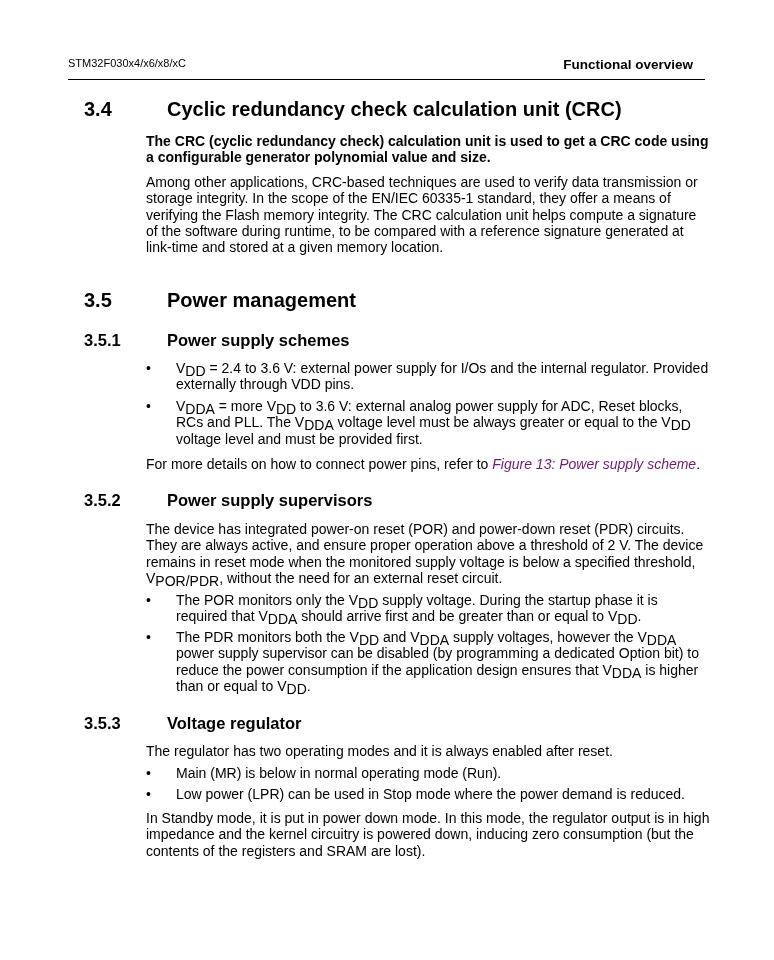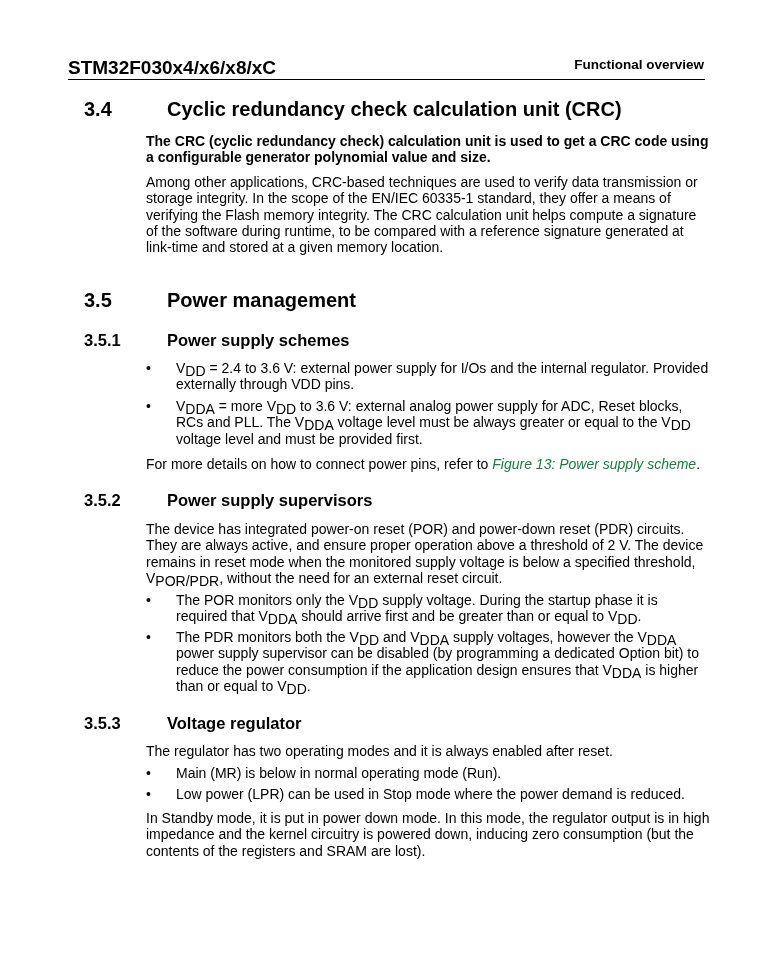--- a/index.html
+++ b/index.html
@@ -1,32 +1,32 @@
 <!DOCTYPE html>
 <html><head>
 <meta charset="utf-8">
 <style>
   html, body { margin: 0; padding: 0; background: #ffffff; }
   body { width: 774px; height: 960px; position: relative; overflow: hidden;
          font-family: "Liberation Sans", sans-serif; color: #000; }
   .header { position: absolute; left: 68px; top: 57px; width: 637px; height: 22px;
             border-bottom: 1.5px solid #000; }
-  .header .left { position: absolute; left: 0; top: 0; font-weight: bold; font-size: 19px; }
-  .header .right { position: absolute; right: 1px; top: 0; font-weight: bold; font-size: 13.5px; }
+  .header .left { position: absolute; left: 0; top: 0; font-weight: normal; font-size: 11px; }
+  .header .right { position: absolute; right: 12px; top: 0; font-weight: bold; font-size: 13.5px; }
   .h { position: absolute; left: 68px; font-weight: bold; }
   .h .num { position: absolute; left: 16px; }
   .h .title { position: absolute; left: 78px; white-space: nowrap; margin-left: 21px; }
   .h2 { font-size: 20px; }
   .h3 { font-size: 16.5px; }
   .p { position: absolute; left: 146px; width: 565px; font-size: 14px; line-height: 16.3px; }
   .bl { position: absolute; left: 146px; width: 565px; font-size: 14px; line-height: 16.3px; }
   .bl .dot { position: absolute; left: 0; top: 0; }
   .bl .txt { margin-left: 30px; display: block; }
   sub { font-size: 14px; vertical-align: -3px; line-height: 0; }
-  .link { color: #15803d; font-style: italic; }
+  .link { color: #701a75; font-style: italic; }
 </style>
 </head>
 <body>
 
 <div class="header">
   <span class="left">STM32F030x4/x6/x8/xC</span>
   <span class="right">Functional overview</span>
 </div>
 
 <div class="h h2" style="top:98px;">

